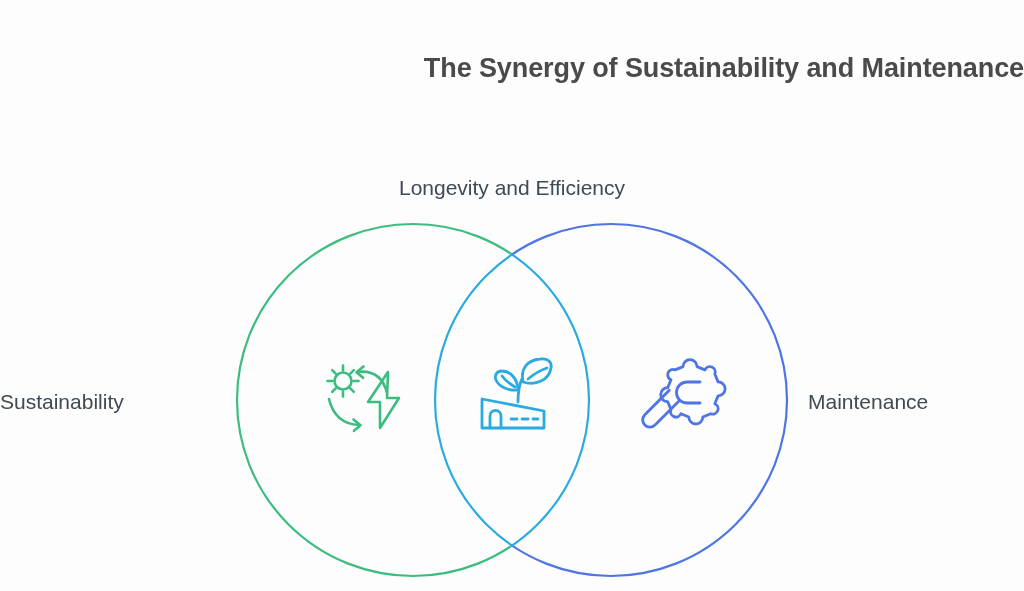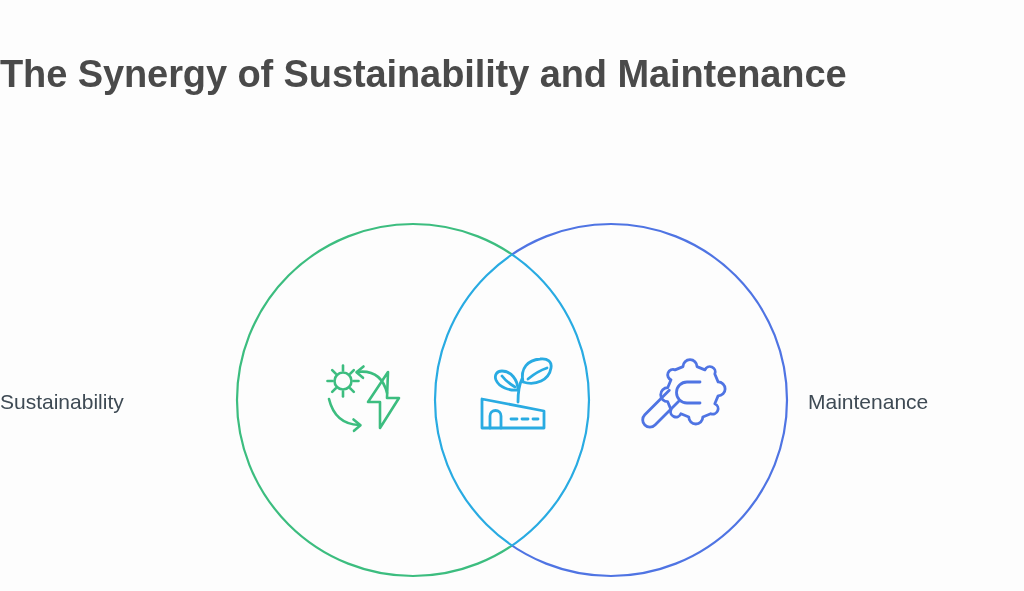--- a/index.html
+++ b/index.html
@@ -21,22 +21,22 @@
     width: 1024px;
     height: 591px;
   }
 
   
   .page-title {
     position: absolute;
     left: 0;
     top: 52px;
     width: 1024px;
-    text-align: left;
-    font-size: 38px;
+    text-align: right;
+    font-size: 27px;
     font-weight: bold;
     color: #4a4a4a;
     letter-spacing: -0.1px;
     line-height: 1.2;
     white-space: nowrap;
   }
 
   
   .label {
     position: absolute;
@@ -181,18 +181,19 @@
         A 5.2 5.2 0 0 1 675.1 369.9
         Z"></path>
 
       <path d="M 700 382 L 687 382 A 10.5 10.5 0 1 0 687 403 L 700 403"></path>
 
       <path d="M 679.5 400.5 L 655 425 A 7.2 7.2 0 0 1 644.8 414.8 L 669.3 390.3"></path>
     </g>
 
   </svg>
 
+  <div class="label label-top">Longevity and Efficiency</div>
 
   <div class="label label-left">Sustainability</div>
 
   <div class="label label-right">Maintenance</div>
 
 </div>
 
 </body></html>

